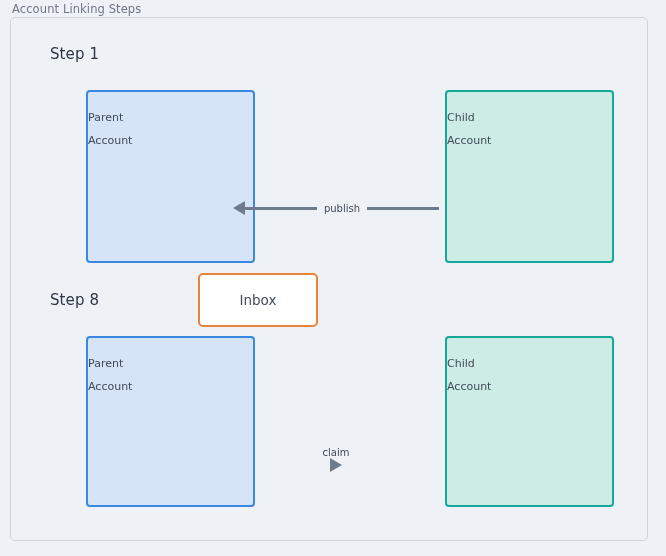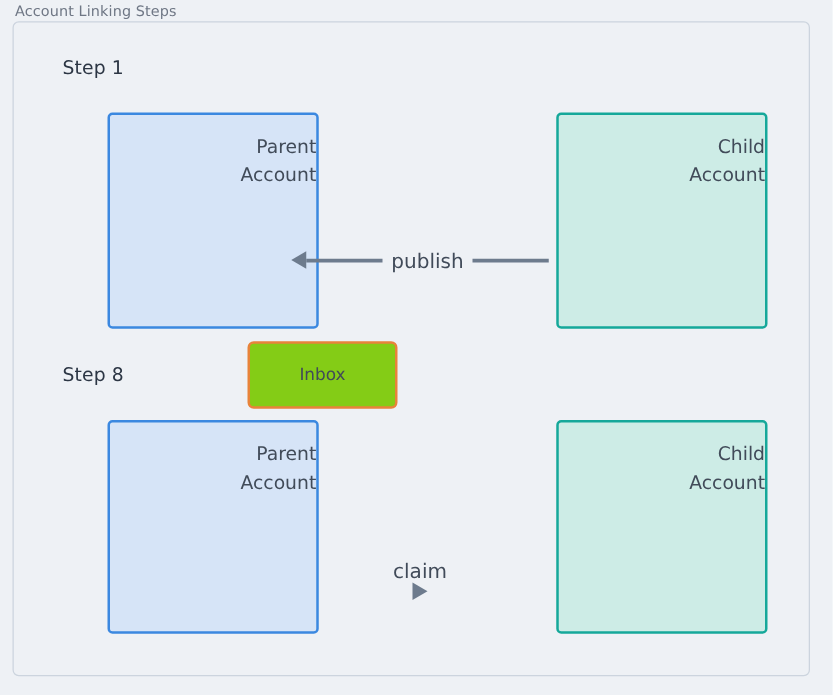--- a/index.html
+++ b/index.html
@@ -71,22 +71,22 @@
   }
   .account-box.child {
     background: #cdece6;
     border: 2px solid #15a89a;
   }
   .account-title {
     position: absolute;
     left: 0;
     right: 0;
     top: 14px;
-    text-align: right;
-    font-size: 15px;
+    text-align: left;
+    font-size: 11px;
     line-height: 23px;
     color: #414b59;
     white-space: pre-line;
   }
 
   
   #parent-box-step1 { left: 86px;  top: 90px;  width: 169px; height: 173px; }
   #child-box-step1  { left: 445px; top: 90px;  width: 169px; height: 173px; }
   #parent-box-step2 { left: 86px;  top: 336px; width: 169px; height: 171px; }
   #child-box-step2  { left: 445px; top: 336px; width: 169px; height: 171px; }
@@ -101,39 +101,39 @@
     justify-content: center;
     text-align: center;
   }
   .inner-box .inner-label {
     font-size: 13.5px;
     line-height: 20px;
     color: #414b59;
     white-space: pre-line;
   }
   .inner-box.orange {
-    background: #84cc16;
+    background: #ffffff;
     border: 2px solid #e8833a;
   }
 
   #inbox-box            { left: 110px; top: 181px; width: 120px; height: 54px; }
 
   
   .connector {
     position: absolute;
     display: flex;
     align-items: center;
   }
   .conn-line {
     height: 3px;
     background: #6d7b8d;
     flex: 1 1 auto;
   }
   .conn-label {
-    font-size: 16px;
+    font-size: 10px;
     color: #414b59;
     padding: 0 7px;
     white-space: nowrap;
   }
   .arrow-head {
     width: 0;
     height: 0;
     flex: 0 0 auto;
   }
   .arrow-head.left {

